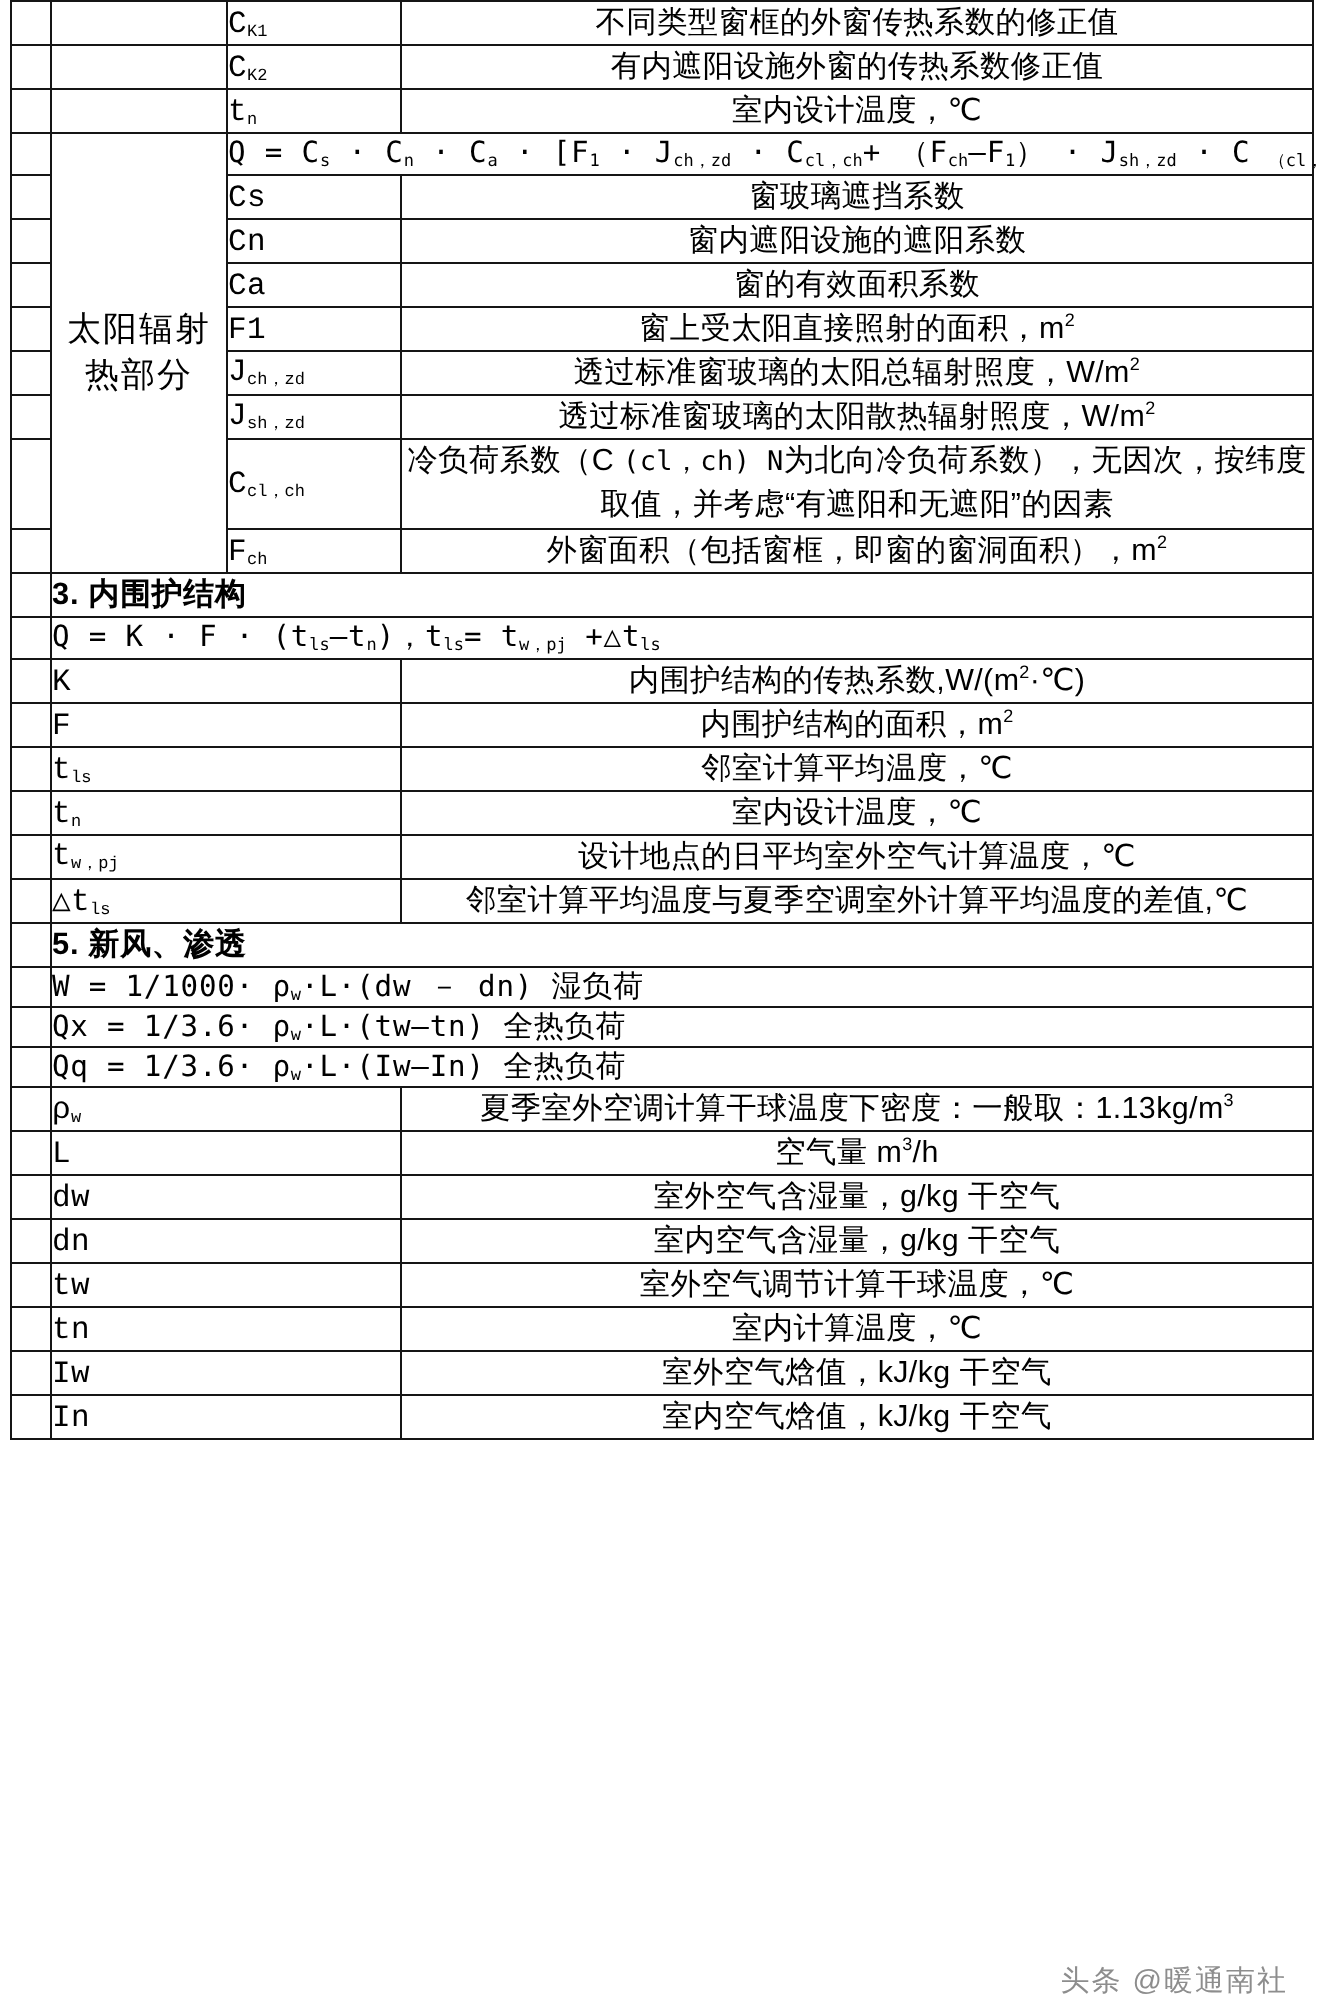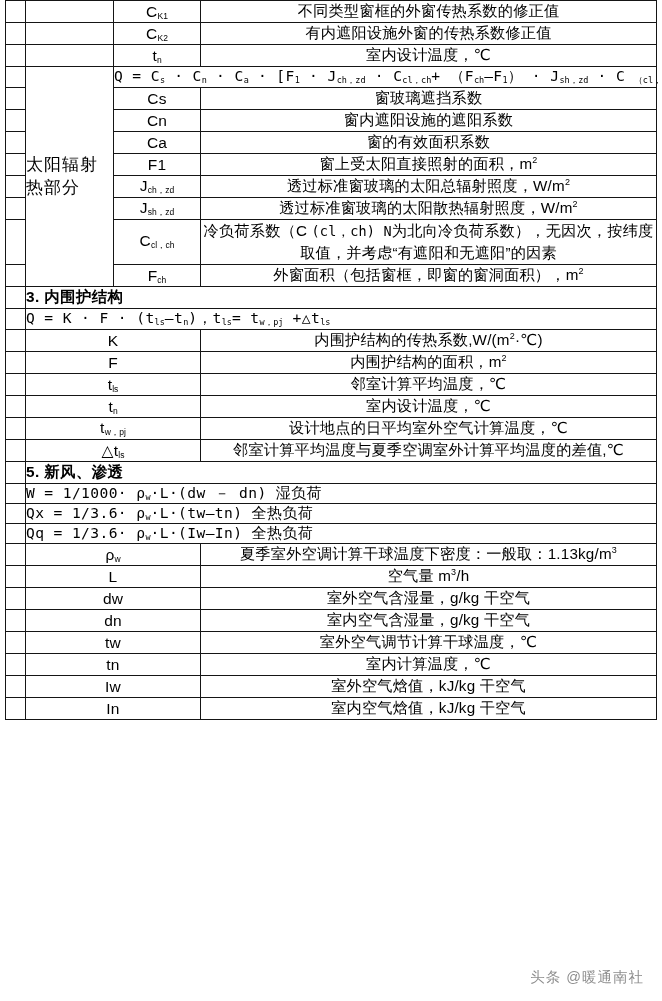--- a/index.html
+++ b/index.html
@@ -28,38 +28,38 @@
     padding:0;
     vertical-align:middle;
     background:#fff;
   }
   
   .c-gut{width:20px;}
   .c-lab{width:88px;}
   .c-sym{width:87px;}
   .c-desc{width:auto;}
   .sym{
-    text-align:center;
-    font-family:Liberation Sans, sans-serif;
+    text-align:left;
+    font-family:Liberation Mono, monospace;
     font-size:15.5px;
     letter-spacing:.2px;
     white-space:nowrap;
     padding:3px 2px;
   }
   .sym sub{font-size:8.5px;letter-spacing:0;vertical-align:-2px;}
   .desc{
     text-align:center;
     font-size:15.2px;
     padding:3px 8px;
     letter-spacing:.2px;
   }
   .desc sup{font-size:9px;vertical-align:super;}
   .desc .lat{font-family:"DejaVu Sans Mono","Liberation Mono",monospace;font-size:13.5px;}
   .label{
-    text-align:left;
+    text-align:center;
     font-size:17px;
     line-height:1.35;
     padding:4px 2px;
     letter-spacing:1px;
   }
   .formula{
     font-family:"DejaVu Sans Mono","Liberation Mono",monospace;
     font-size:14.6px;
     letter-spacing:.4px;
     padding:4px 8px;
@@ -71,21 +71,21 @@
     font-size:15.4px;
     padding:4px 8px;
     letter-spacing:.4px;
     font-weight:bold;
   }
   .gut{height:100%;}
   .two-line{line-height:1.45;padding:5px 8px;white-space:normal;}
   .watermark{
     position:absolute;
     right:18px;
-    bottom:14px;
+    bottom:1px;
     font-size:14.5px;
     color:#7a7a7a;
     letter-spacing:1px;
     font-family:"Liberation Sans","DejaVu Sans",sans-serif;
     opacity:.85;
     white-space:nowrap;
   }
 </style>
 </head>
 <body>

